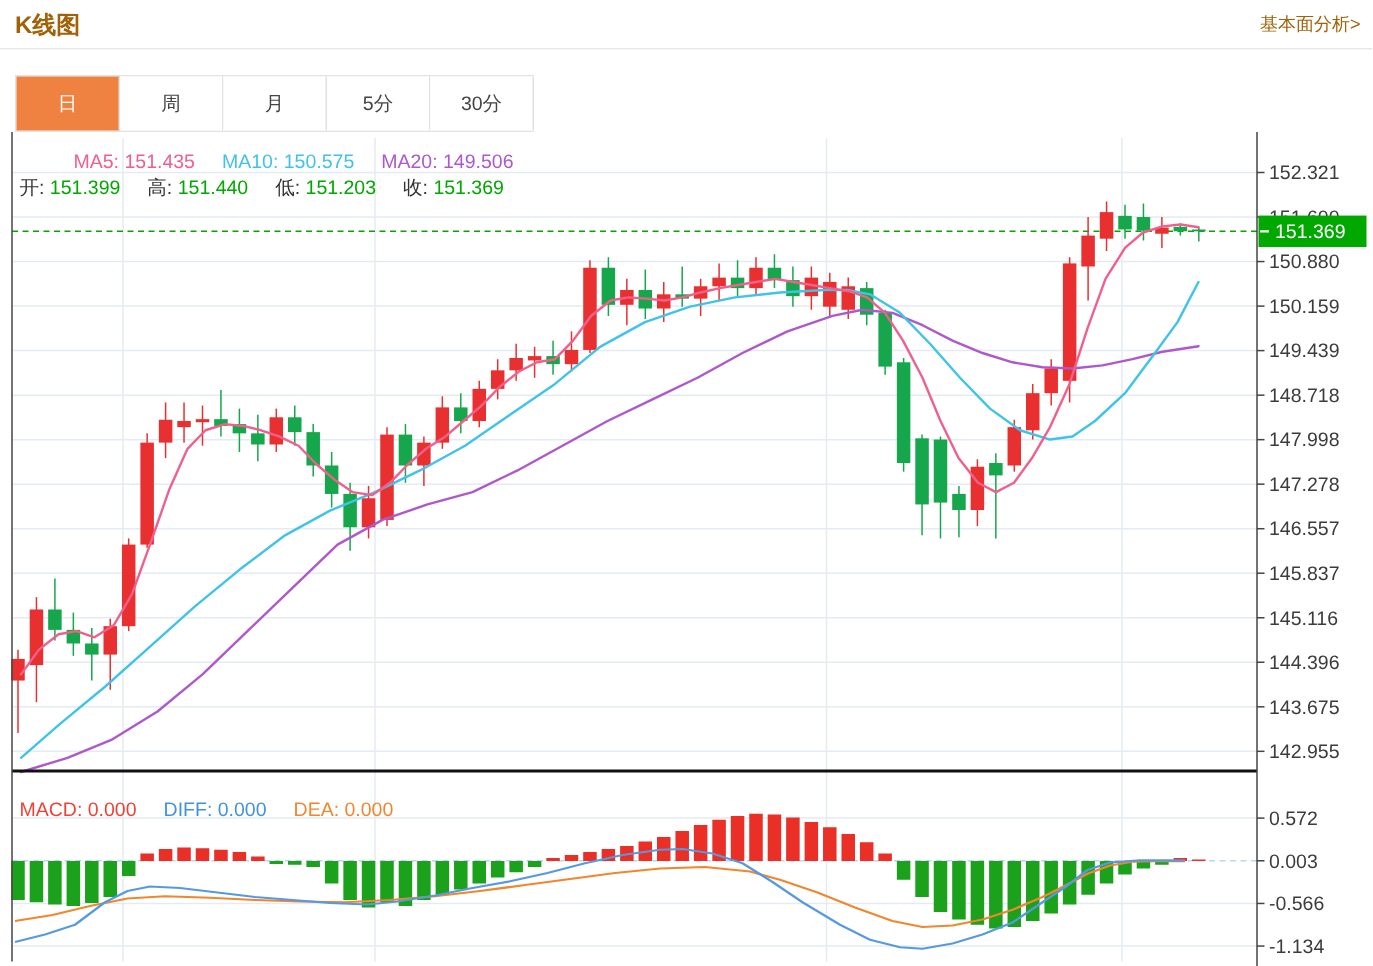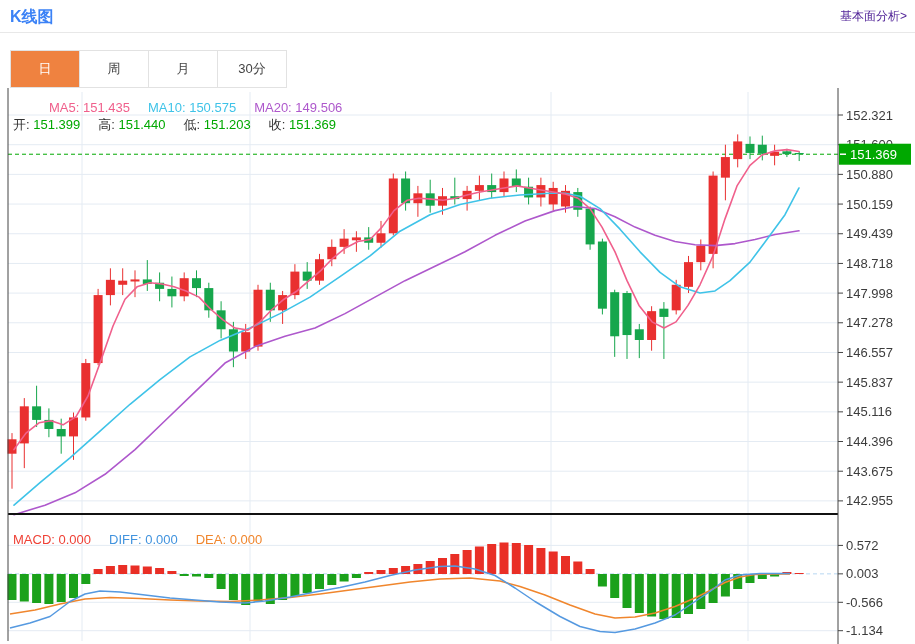--- a/index.html
+++ b/index.html
@@ -1,20 +1,20 @@
 <!DOCTYPE html>
 <html><head>
 <meta charset="utf-8">
 <style>
   html,body{margin:0;padding:0;background:#fff;}
   .page{position:relative;width:915px;height:644px;overflow:hidden;
         font-family:"Liberation Sans","DejaVu Sans",sans-serif;background:#fff;}
   .hdr{position:absolute;top:0;left:0;width:915px;height:32px;}
-  .title{position:absolute;left:10px;top:7px;font-size:16px;font-weight:bold;color:#3b82f6;text-align:center;}
-  .flink{position:absolute;right:8px;top:8px;font-size:12px;color:#4c1d95;text-decoration:none;cursor:pointer;}
+  .title{position:absolute;left:10px;top:7px;font-size:16px;font-weight:bold;color:#a16207;text-align:center;}
+  .flink{position:absolute;right:8px;top:8px;font-size:12px;color:#a16207;text-decoration:none;cursor:pointer;}
   .hdr-divider{position:absolute;top:32px;left:0;width:915px;height:1px;background:#e8e8e8;}
   .tabbar{position:absolute;top:50px;left:10px;display:flex;border:1px solid #e2e2e2;border-right:none;box-sizing:border-box;}
   .tab{width:69px;height:36px;line-height:36px;text-align:center;font-size:13px;color:#444;
        border-right:1px solid #e2e2e2;background:#fff;cursor:pointer;box-sizing:border-box;}
   .tab.active{background:#ef8240;color:#fff;}
   .chart-wrap{position:absolute;top:88px;left:0;width:915px;height:556px;}
   #chart-svg{position:absolute;top:0;left:0;}
   .legend{position:absolute;left:13px;font-size:13px;white-space:nowrap;}
   .legend .item{margin-right:18px;}
   .legend .lab{color:#333;}
@@ -28,20 +28,21 @@
 <div class="page">
   <div class="hdr">
     <span class="title">K线图</span>
     <a class="flink">基本面分析&gt;</a>
   </div>
   <div class="hdr-divider"></div>
   <div class="tabbar" id="tabbar">
       <div class="tab active">日</div>
       <div class="tab">周</div>
       <div class="tab">月</div>
+      <div class="tab">5分</div>
       <div class="tab">30分</div>
     </div>
   <div class="chart-wrap">
     <svg id="chart-svg" width="915" height="556" viewBox="0 88 915 556" xmlns="http://www.w3.org/2000/svg">
         <g>
           <line x1="8" x2="838" y1="115" y2="115" stroke="#e4ebf3" stroke-width="1"></line>
           <line x1="8" x2="838" y1="144.70520000000016" y2="144.70520000000016" stroke="#e4ebf3" stroke-width="1"></line>
           <line x1="8" x2="838" y1="174.3692000000001" y2="174.3692000000001" stroke="#e4ebf3" stroke-width="1"></line>
           <line x1="8" x2="838" y1="204.07440000000025" y2="204.07440000000025" stroke="#e4ebf3" stroke-width="1"></line>
           <line x1="8" x2="838" y1="233.7384000000002" y2="233.7384000000002" stroke="#e4ebf3" stroke-width="1"></line>

